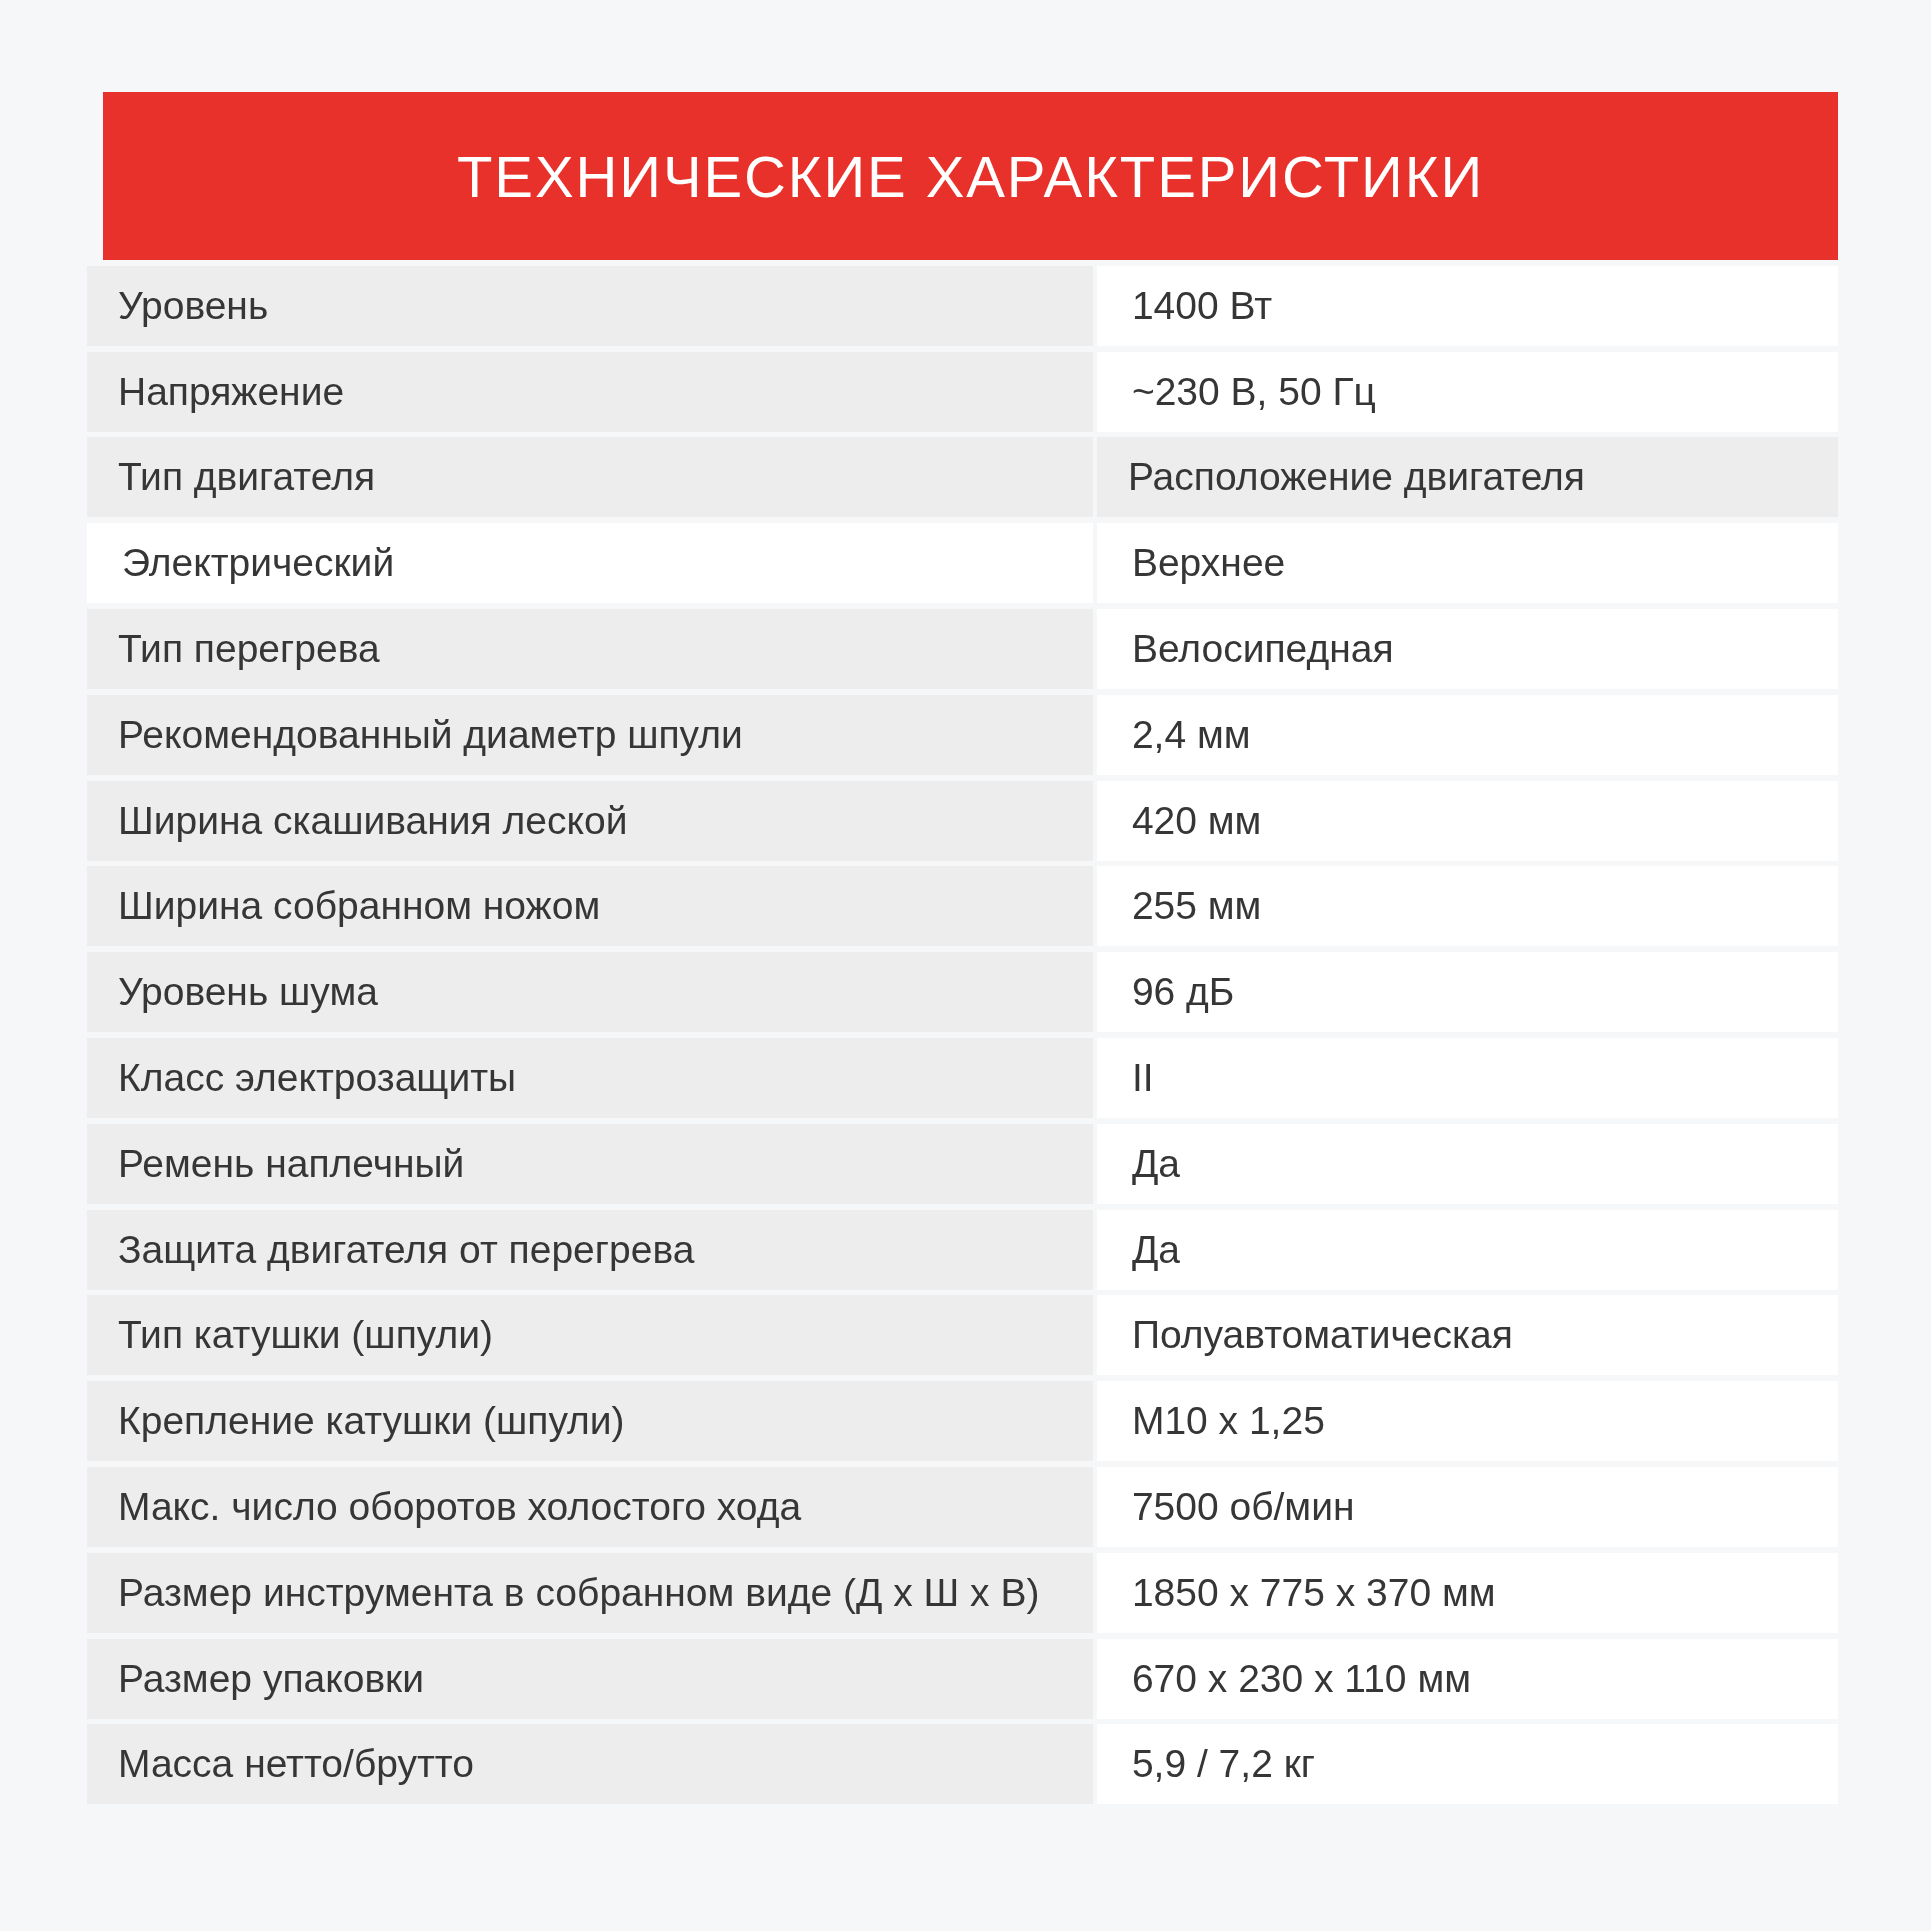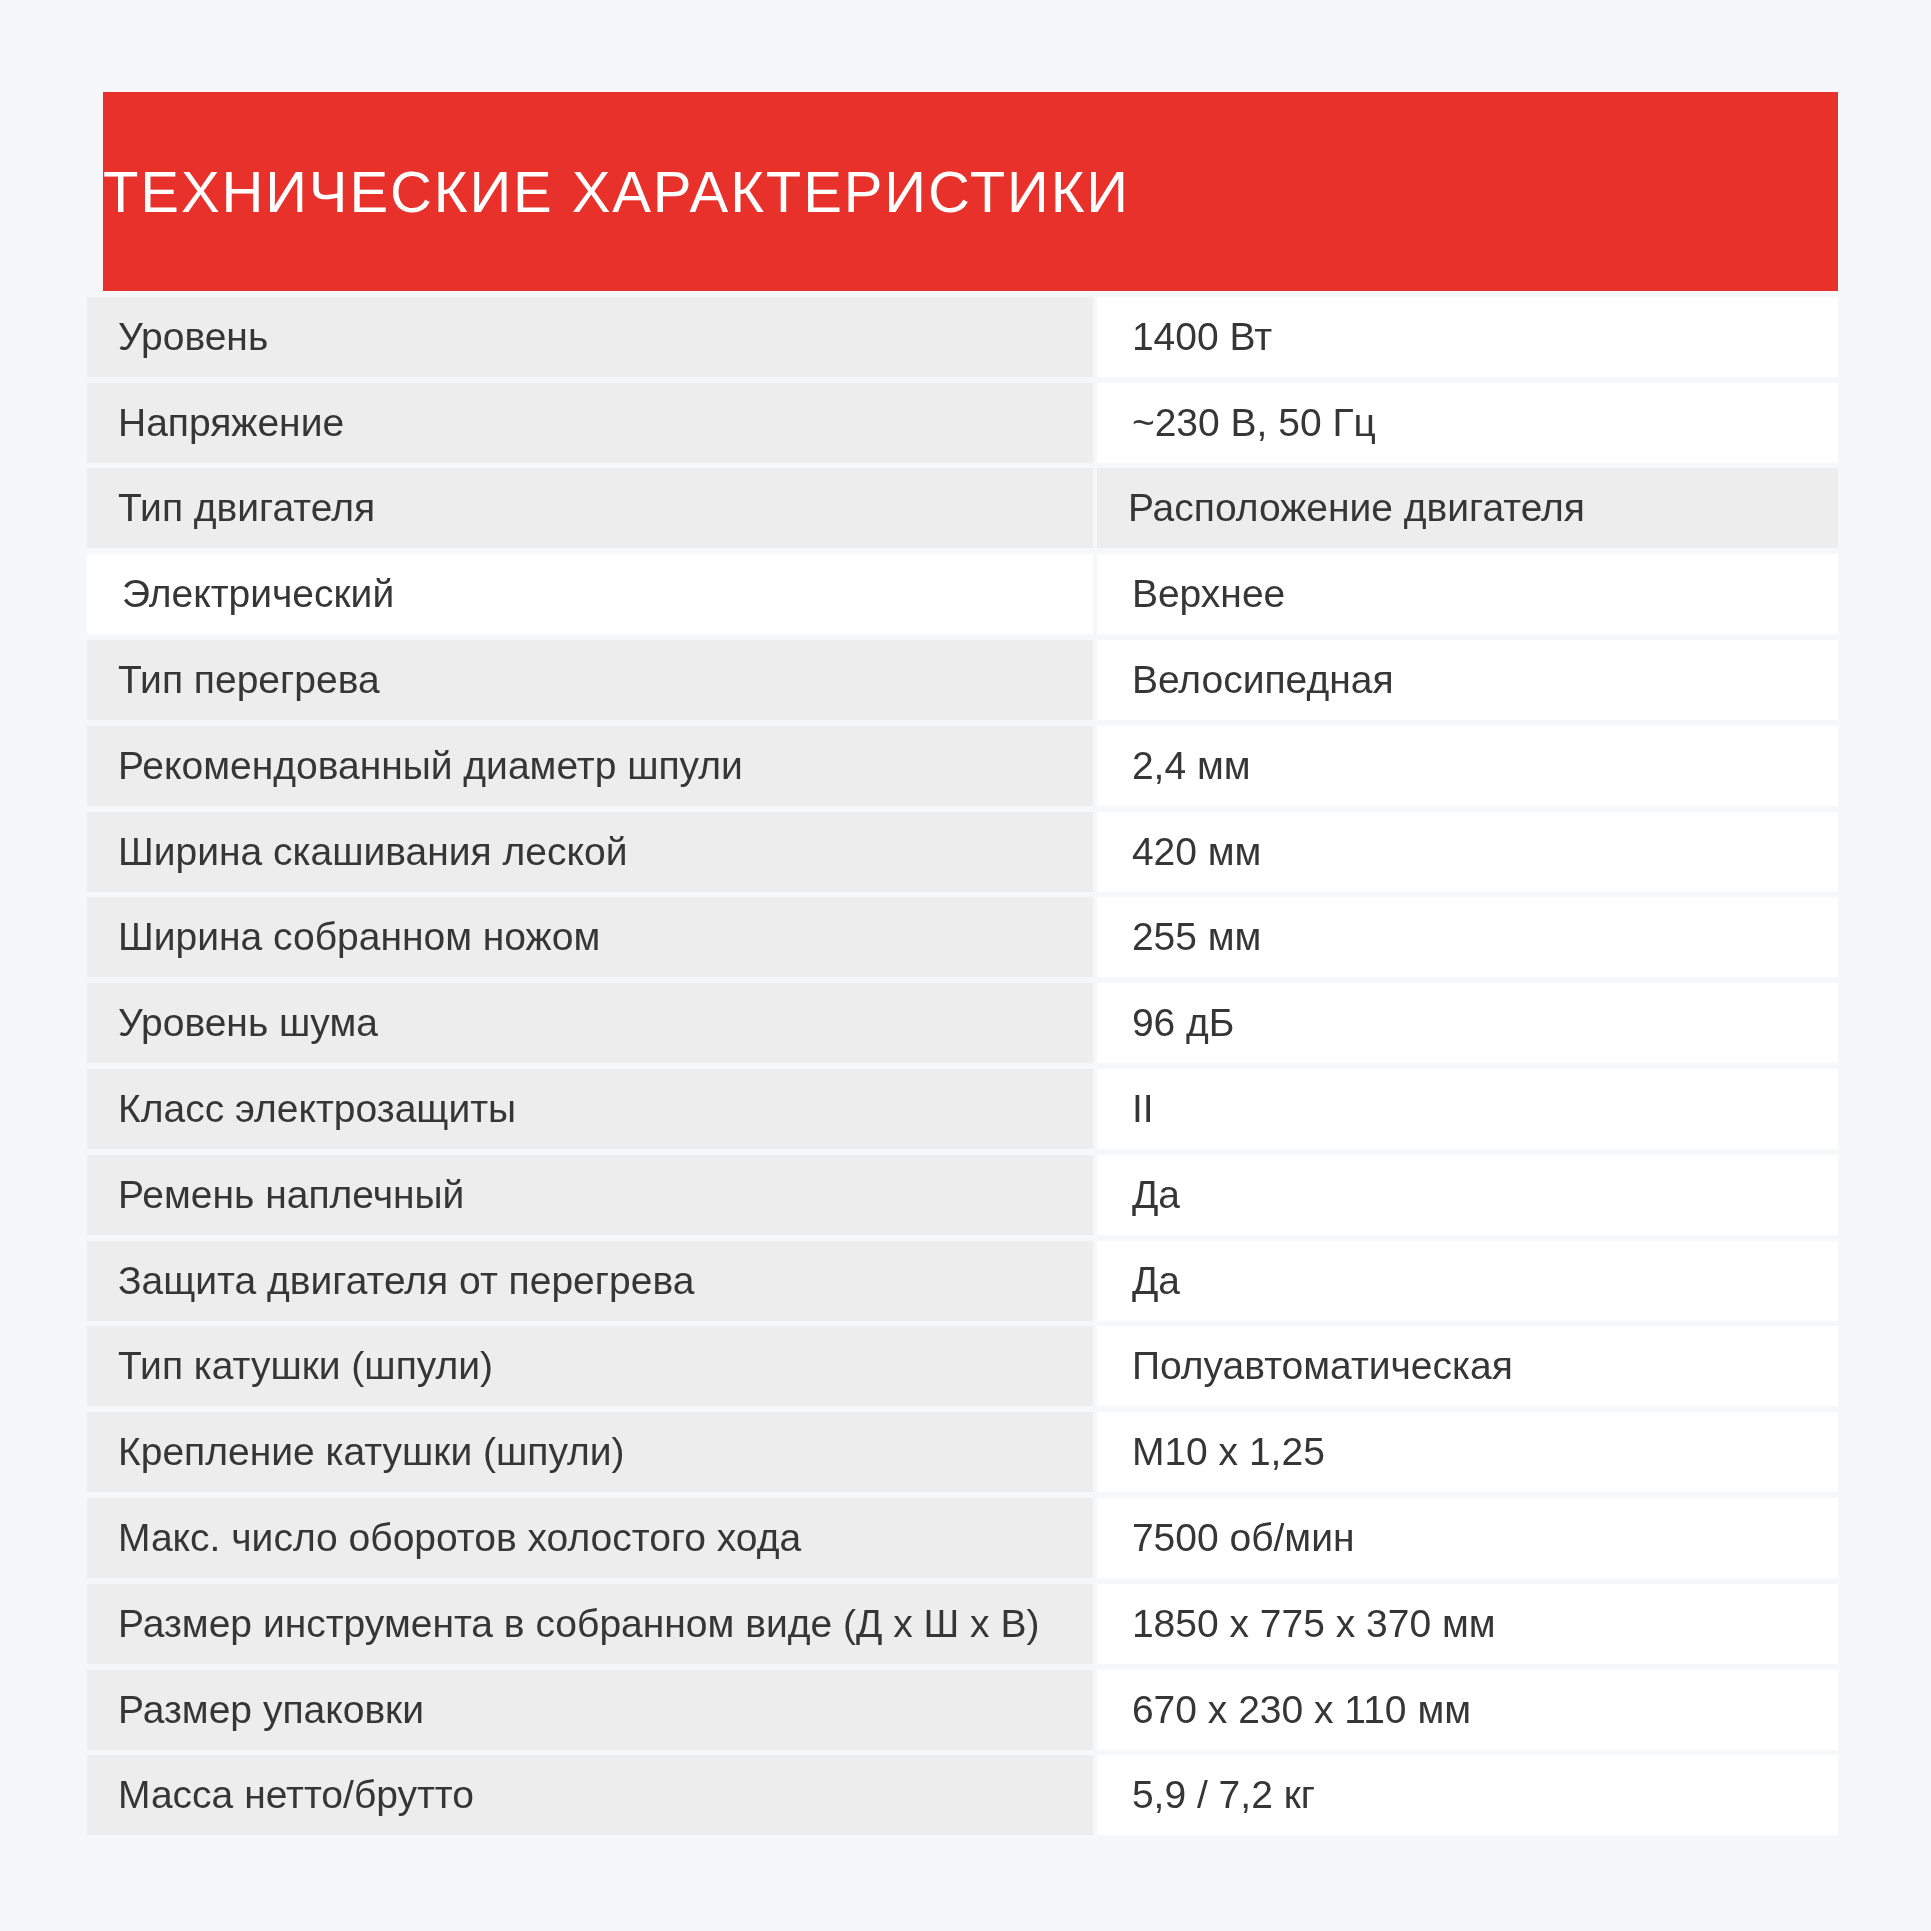--- a/index.html
+++ b/index.html
@@ -18,25 +18,25 @@
     font-family:"Liberation Sans", sans-serif;
     position:relative;
     overflow:hidden;
   }
   .spec-table{
     position:absolute;
     left:87px;top:92px;
     width:1751px;
   }
   .spec-header{
-    height:199px;
+    height:168px;
     background:var(--red);
     display:flex;
     align-items:center;
-    justify-content:flex-start;
+    justify-content:center;
     margin-bottom:5.8px;
     margin-left:16px;
   }
   .spec-header h1{
     margin:0;
     color:var(--title-color);
     font-size:58px;
     font-weight:400;
     letter-spacing:1.9px;
     white-space:nowrap;

